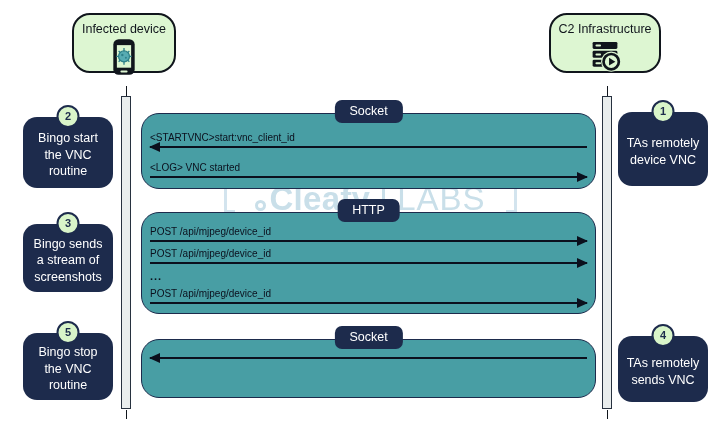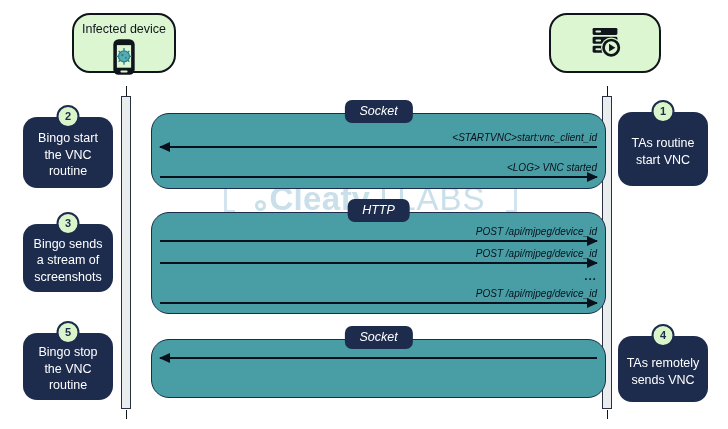--- a/index.html
+++ b/index.html
@@ -34,28 +34,28 @@
   .step.s-3{left:23px;top:224px;width:90px;height:68px;}
   .step.s-5{left:23px;top:333px;width:90px;height:67px;}
   .step.s-1{left:618px;top:112px;width:90px;height:74px;}
   .step.s-4{left:618px;top:336px;width:90px;height:66px;}
   .badge{position:absolute;top:-12px;left:50%;transform:translateX(-50%);
          width:23px;height:23px;border-radius:50%;background:#d9f5c9;border:2px solid #1d2b4c;
          box-sizing:border-box;display:flex;align-items:center;justify-content:center;
          font-size:11px;font-weight:600;color:#1d2b4c;}
 
   
-  .section{position:absolute;left:151px;width:455px;background:#489ea4;border:1.6px solid #1d2b4c;
-           border-radius:18px;box-sizing:border-box;z-index:1;font-style:italic;}
+  .section{position:absolute;left:141px;width:455px;background:#489ea4;border:1.6px solid #1d2b4c;
+           border-radius:18px;box-sizing:border-box;z-index:1;}
   .section.sec-1{top:113px;height:76px;}
   .section.sec-2{top:212px;height:102px;padding-left:13px;}
   .section.sec-3{top:339px;height:59px;}
   .proto{position:absolute;top:-14px;left:50%;transform:translateX(-50%);background:#1d2b4c;
          color:#fff;font-size:12.5px;padding:4px 15px 5px;border-radius:7px;z-index:2;white-space:nowrap;}
-  .msg{position:absolute;left:8px;right:8px;text-align:right;}
+  .msg{position:absolute;left:8px;right:8px;text-align:left;}
   .msg-text{font-size:10px;line-height:12px;color:#0b101d;margin-bottom:2px;}
   .arrow{position:relative;height:1.7px;background:#0b101d;}
   .arrow.dir-left::before{content:"";position:absolute;left:-1px;top:-4.3px;width:0;height:0;
          border-top:5px solid transparent;border-bottom:5px solid transparent;
          border-right:11px solid #0b101d;}
   .arrow.dir-right::after{content:"";position:absolute;right:-1px;top:-4.3px;width:0;height:0;
          border-top:5px solid transparent;border-bottom:5px solid transparent;
          border-left:11px solid #0b101d;}
   .dots{font-size:11px;line-height:14px;color:#0b101d;letter-spacing:1px;font-weight:600;}
 
@@ -107,20 +107,21 @@
         </g>
         <circle cx="13" cy="15.5" r="4.6" fill="#57acb3" stroke="#2e8089" stroke-width="1"></circle>
         <circle cx="11.6" cy="14.3" r="1" fill="#2e8089"></circle>
         <circle cx="14.6" cy="16.6" r="0.8" fill="#2e8089"></circle>
         <rect x="10" y="27.3" width="6" height="1.7" rx="0.8" fill="#ddf6d2"></rect>
       </svg>
     </div>
   </div>
 
   <div class="actor a-right">
+    <div class="actor-label">C2 Infrastructure</div>
     <div class="actor-icon">
       <svg width="36" height="36" viewBox="0 0 32 32">
         <g fill="#10151c">
           <rect x="5" y="3.5" width="22" height="6.2" rx="1.2"></rect>
           <rect x="5" y="11.4" width="22" height="6.2" rx="1.2"></rect>
           <rect x="5" y="19.3" width="22" height="6.2" rx="1.2"></rect>
         </g>
         <g fill="#ddf6d2">
           <rect x="7.5" y="5.8" width="5" height="1.8" rx="0.9"></rect>
           <rect x="7.5" y="13.7" width="5" height="1.8" rx="0.9"></rect>
@@ -141,21 +142,21 @@
     <div class="badge">3</div>
     <div>Bingo sends a stream of screenshots</div>
   </div>
   <div class="step s-5">
     <div class="badge">5</div>
     <div>Bingo stop the VNC routine</div>
   </div>
 
   <div class="step s-1">
     <div class="badge">1</div>
-    <div>TAs routine start VNC</div>
+    <div>TAs remotely device VNC</div>
   </div>
   <div class="step s-4">
     <div class="badge">4</div>
     <div>TAs remotely sends VNC</div>
   </div>
 
   <div class="section sec-1">
     <div class="proto">Socket</div>
     <div class="msg" style="top:18px;">
       <div class="msg-text">&lt;STARTVNC&gt;start:vnc_client_id</div>

